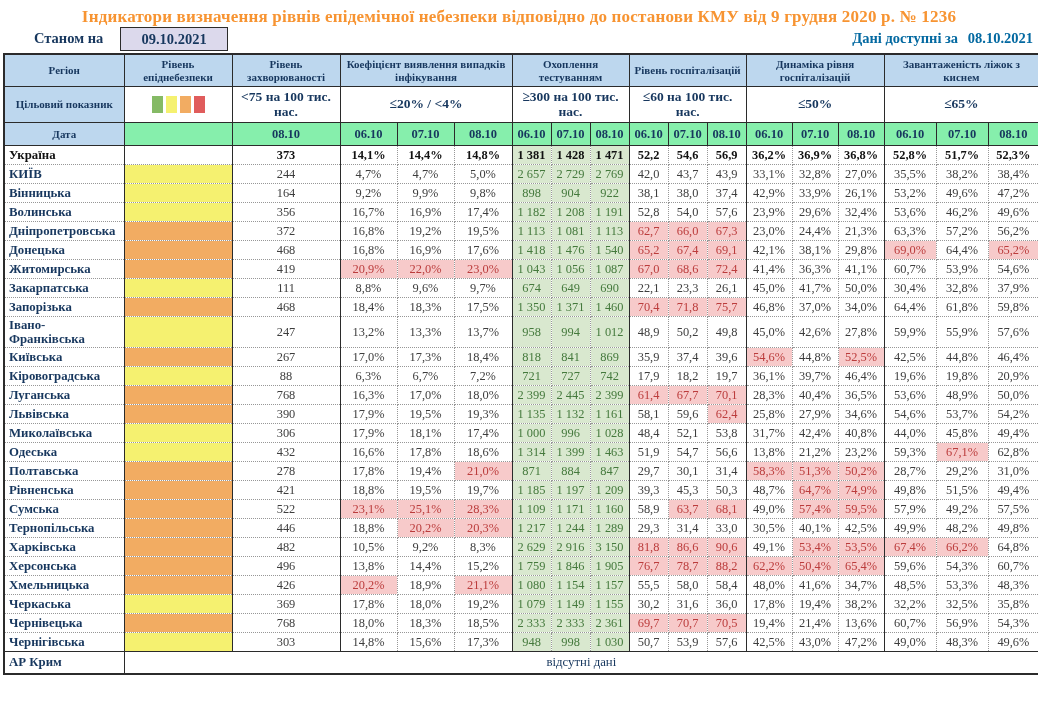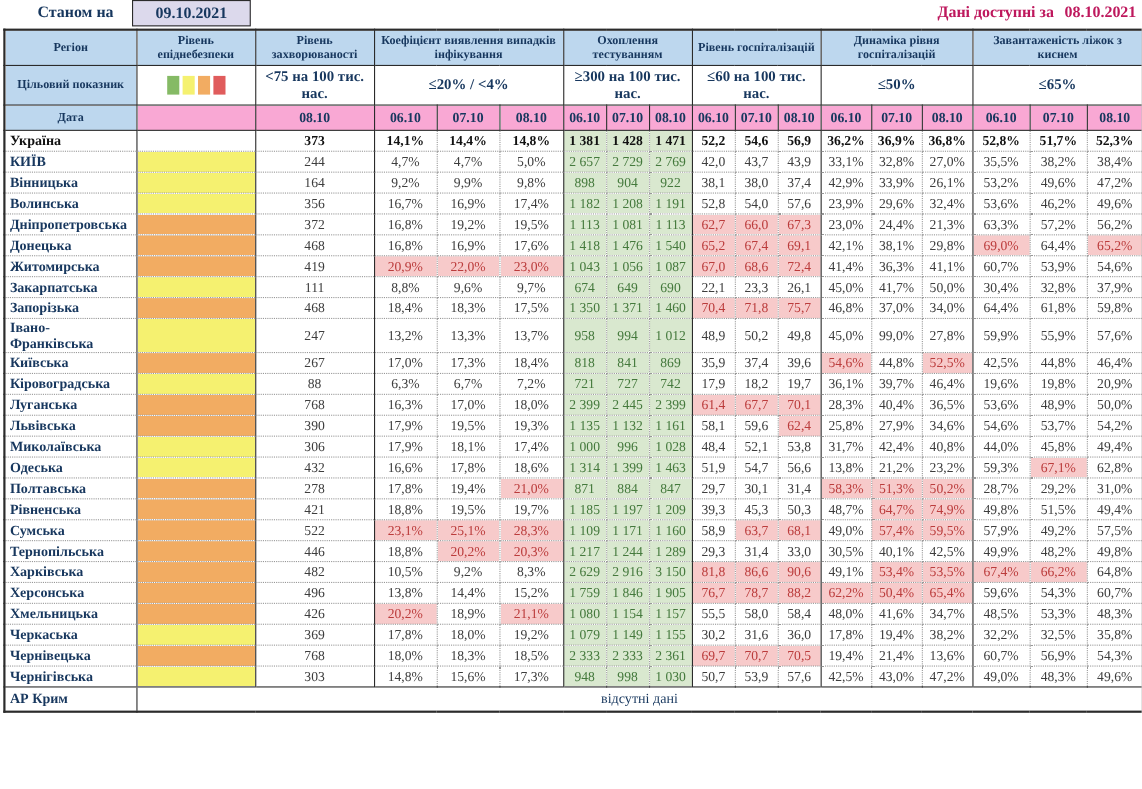--- a/index.html
+++ b/index.html
@@ -5,49 +5,50 @@
   html,body{margin:0;padding:0;background:#fff;}
   .page{position:relative;width:1038px;height:717px;background:#ffffff;
         font-family:"Liberation Serif", serif;overflow:hidden;}
   .title{text-align:center;font-weight:bold;font-size:17px;color:#f79432;
          padding-top:7px;letter-spacing:0.2px;}
   .meta-row{position:relative;height:26px;margin-top:0;}
   .asof-label{position:absolute;left:34px;top:3px;font-weight:bold;font-size:14.5px;color:#17375e;}
   .asof-box{position:absolute;left:120px;top:0px;width:106px;height:22px;
             background:#dcd9ec;border:1.5px solid #2b2b2b;display:flex;
             align-items:center;justify-content:center;font-weight:bold;font-size:14.5px;color:#17375e;}
-  .avail{position:absolute;right:5px;top:3px;font-size:14.5px;color:#be185d;font-weight:bold;}
+  .avail{position:absolute;right:5px;top:3px;font-size:14.5px;color:#0369a1;font-weight:bold;}
   .avail .avail-date{margin-left:6px;}
   table.tbl{border-collapse:collapse;table-layout:fixed;margin-left:3px;width:1033px;
             border:2px solid #2b2b2b;}
   .tbl th,.tbl td{overflow:hidden;}
   thead th,thead td{border:1px solid #2b2b2b;text-align:center;vertical-align:middle;
             color:#17375e;font-weight:bold;}
   .hblue{background:#bdd7ee;font-size:11px;line-height:1.15;}
   .target-cell{background:#ffffff;font-size:13.5px;line-height:1.1;padding:2px 1px;}
-  .date-cell{background:#f9a8d4;font-size:12.5px;height:20px;margin-top:30px;}
+  .date-cell{background:#86efac;font-size:12.5px;height:20px;margin-top:30px;}
   .legend{display:flex;gap:3px;justify-content:center;align-items:center;}
   .legend span{display:inline-block;width:11px;height:17px;}
   tbody td{border-right:1px dotted #979797;border-bottom:1px dotted #979797;
            text-align:center;font-size:12.4px;color:#3d3d3d;height:18px;
            padding:0 2px;line-height:1.2;}
   tbody td.gb{border-right:1px solid #2b2b2b;}
   tbody td.region{text-align:left;font-weight:bold;color:#17375e;font-size:12.8px;
                   padding-left:4px;white-space:pre-line;line-height:1.1;}
   tbody tr.bold td{font-weight:bold;color:#111;}
   tbody td.red{background:#f7caca;color:#bb3c3c;}
   tbody td.green{background:#d9e8cf;color:#44793c;}
   tbody tr.sep td{border-top:1.5px solid #2b2b2b;}
   tbody td.nodata{text-align:center;font-size:12.8px;color:#17375e;height:21px;}
   tbody tr.tall td{height:30px;}
 </style>
 </head>
 <body>
 
 <div class="page">
+  <div class="title">Індикатори визначення рівнів епідемічної небезпеки відповідно до постанови КМУ від 9 грудня 2020 р. № 1236</div>
   <div class="meta-row">
     <span class="asof-label">Станом на</span>
     <span class="asof-box">09.10.2021</span>
     <span class="avail">
       <span>Дані доступні за</span>
       <span class="avail-date">08.10.2021</span>
     </span>
   </div>
   <table class="tbl">
     <colgroup id="cols">
@@ -308,21 +309,21 @@
           <td class="">13,2%</td>
           <td class="">13,3%</td>
           <td class=" gb">13,7%</td>
           <td class="green">958</td>
           <td class="green">994</td>
           <td class="green gb">1 012</td>
           <td class="">48,9</td>
           <td class="">50,2</td>
           <td class=" gb">49,8</td>
           <td class="">45,0%</td>
-          <td class="">99,0%</td>
+          <td class="">42,6%</td>
           <td class=" gb">27,8%</td>
           <td class="">59,9%</td>
           <td class="">55,9%</td>
           <td class=" gb">57,6%</td>
         </tr>
         <tr class="">
           <td class="region gb">Київська</td>
           <td class="gb" style="background:#f2ac62"></td>
           <td class="gb">267</td>
           <td class="">17,0%</td>

